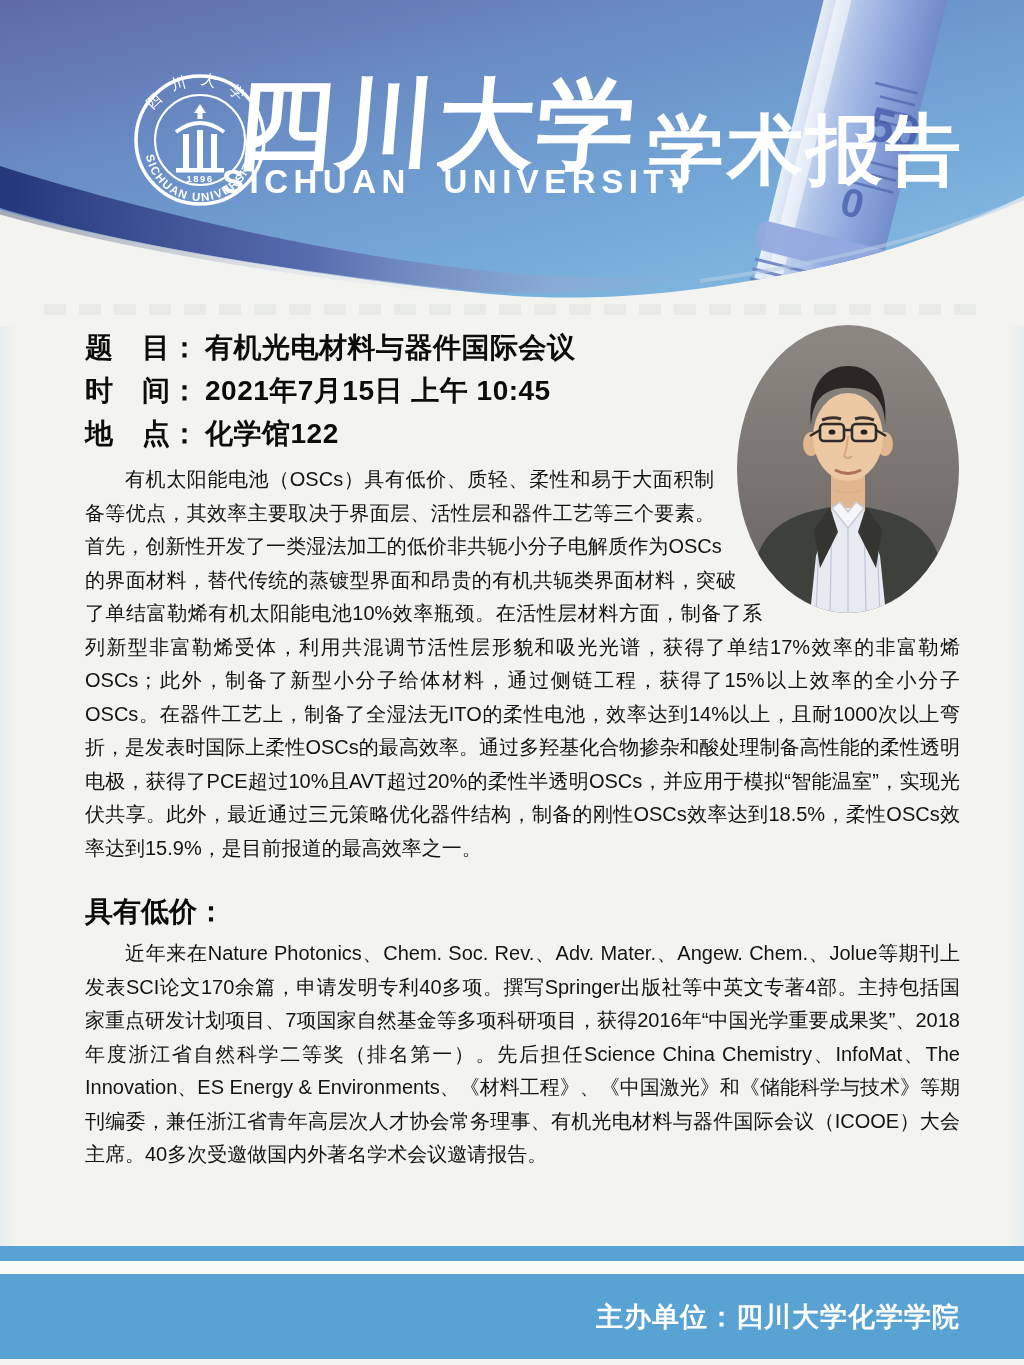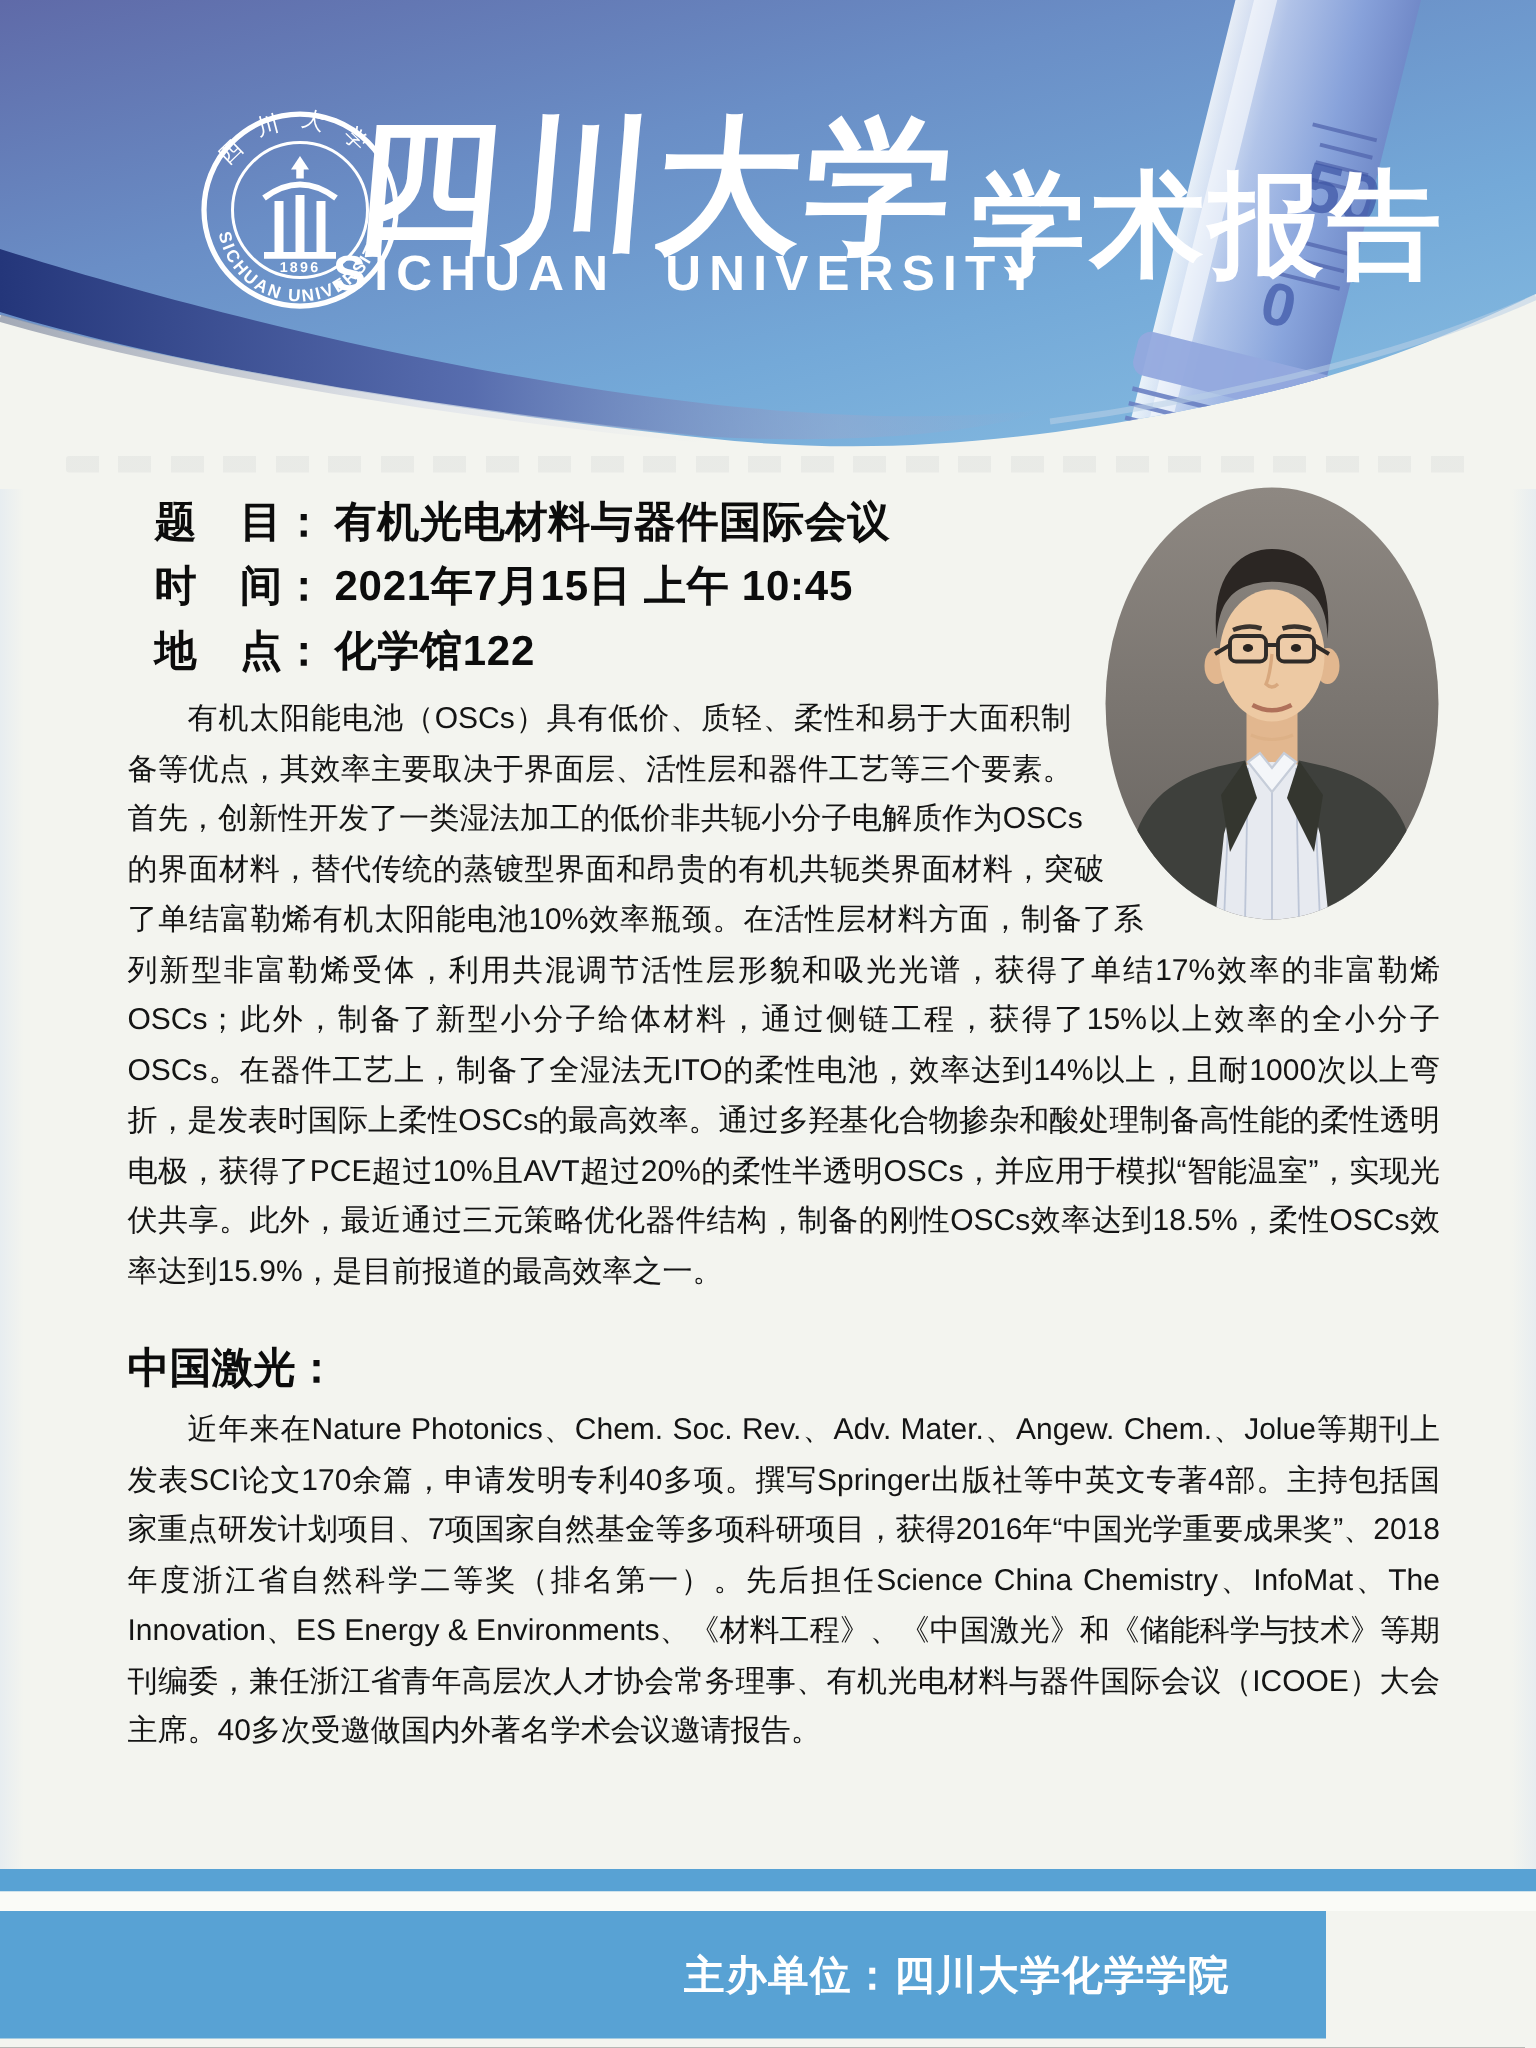--- a/index.html
+++ b/index.html
@@ -28,35 +28,35 @@
   .photo{
     float:right;width:224px;height:290px;margin:-2px 0 14px 22px;
     shape-outside:ellipse(50% 50% at 50% 50%);
   }
   .photo svg{display:block;}
   .info{margin-top:-6px;}
   .info-line{
     font-size:28px;font-weight:700;line-height:43px;color:#0c0c0c;
     letter-spacing:.5px;white-space:nowrap;
   }
-  .info-line .lbl{margin-right:6px;margin-left:18px;}
+  .info-line .lbl{margin-right:6px;}
   .para{
     font-size:20px;line-height:33.5px;text-align:justify;
     text-indent:2em;margin:0;color:#141414;
   }
   .abstract{margin-top:8px;}
   .profile-heading{
     font-size:28px;font-weight:700;margin:28px 0 6px 0;color:#0c0c0c;clear:both;
   }
   .bio{margin-bottom:9px;}
   
   .stripe-blue{width:1024px;height:15px;background:#58a2d4;}
   .stripe-gap{width:1024px;height:13px;background:#fafbf7;}
   .footer{
-    width:884px;height:85px;background:#58a2d4;
+    width:1024px;height:85px;background:#58a2d4;
     display:flex;align-items:center;justify-content:flex-end;
     box-sizing:border-box;padding-right:64px;
   }
   .footer .organizer{
     color:#fff;font-size:27px;font-weight:700;letter-spacing:1px;
   }
 </style>
 </head>
 <body>
 
@@ -229,21 +229,21 @@
         <div class="info-line">
           <span class="lbl">时　间：</span><span>2021年7月15日 上午 10:45</span>
         </div>
         <div class="info-line">
           <span class="lbl">地　点：</span><span>化学馆122</span>
         </div>
       </div>
 
       <p class="para abstract">有机太阳能电池（OSCs）具有低价、质轻、柔性和易于大面积制备等优点，其效率主要取决于界面层、活性层和器件工艺等三个要素。首先，创新性开发了一类湿法加工的低价非共轭小分子电解质作为OSCs的界面材料，替代传统的蒸镀型界面和昂贵的有机共轭类界面材料，突破了单结富勒烯有机太阳能电池10%效率瓶颈。在活性层材料方面，制备了系列新型非富勒烯受体，利用共混调节活性层形貌和吸光光谱，获得了单结17%效率的非富勒烯OSCs；此外，制备了新型小分子给体材料，通过侧链工程，获得了15%以上效率的全小分子OSCs。在器件工艺上，制备了全湿法无ITO的柔性电池，效率达到14%以上，且耐1000次以上弯折，是发表时国际上柔性OSCs的最高效率。通过多羟基化合物掺杂和酸处理制备高性能的柔性透明电极，获得了PCE超过10%且AVT超过20%的柔性半透明OSCs，并应用于模拟“智能温室”，实现光伏共享。此外，最近通过三元策略优化器件结构，制备的刚性OSCs效率达到18.5%，柔性OSCs效率达到15.9%，是目前报道的最高效率之一。</p>
 
-      <h2 class="profile-heading">中国激光：</h2>
+      <h2 class="profile-heading">具有低价：</h2>
       <p class="para bio">近年来在Nature Photonics、Chem. Soc. Rev.、Adv. Mater.、Angew. Chem.、Jolue等期刊上发表SCI论文170余篇，申请发明专利40多项。撰写Springer出版社等中英文专著4部。主持包括国家重点研发计划项目、7项国家自然基金等多项科研项目，获得2016年“中国光学重要成果奖”、2018年度浙江省自然科学二等奖（排名第一）。先后担任Science China Chemistry、InfoMat、The Innovation、ES Energy &amp; Environments、《材料工程》、《中国激光》和《储能科学与技术》等期刊编委，兼任浙江省青年高层次人才协会常务理事、有机光电材料与器件国际会议（ICOOE）大会主席。40多次受邀做国内外著名学术会议邀请报告。</p>
 
     </div>
   </div>
 
   <div class="stripe-blue"></div>
   <div class="stripe-gap"></div>
   <div class="footer">
     <span class="organizer">主办单位：四川大学化学学院</span>
   </div>

